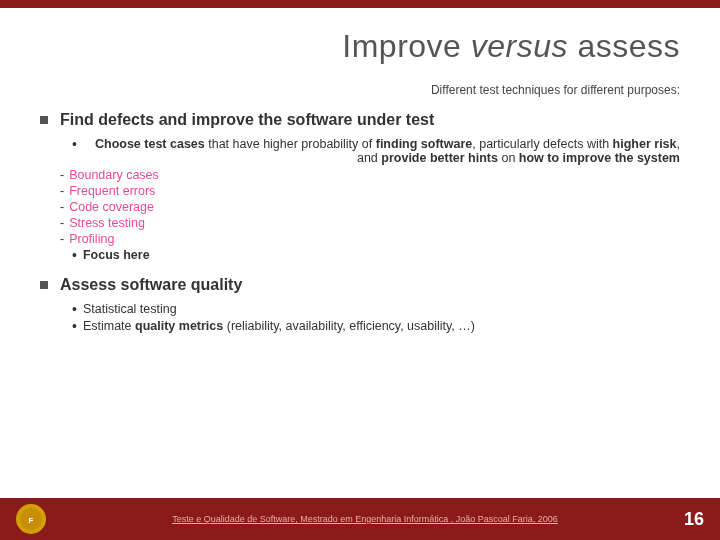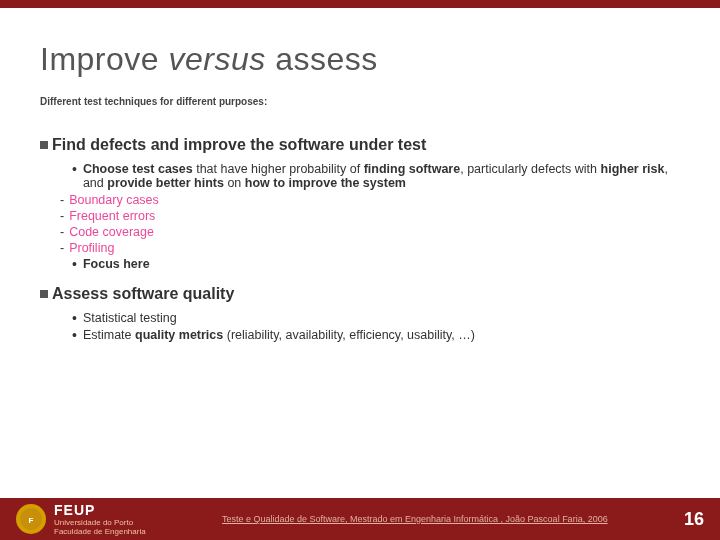--- a/index.html
+++ b/index.html
@@ -13,51 +13,52 @@
       position: relative;
     }
 
     .top-bar {
       width: 100%;
       height: 8px;
       background: #8b1a1a;
     }
 
     .main-content {
-      padding: 33px 40px 10px 40px;
+      padding: 20px 40px 10px 40px;
+      text-align: right;
     }
 
     .slide-title {
       font-size: 32px;
       font-weight: normal;
       color: #555555;
       margin-bottom: 18px;
       letter-spacing: 0.5px;
     }
 
     .slide-title em {
       font-style: italic;
       color: #555555;
     }
 
     .subtitle {
-      font-size: 10px;
+      font-size: 12px;
       color: #444444;
-      margin-bottom: 29px;
-      font-weight: bold;
+      margin-bottom: 14px;
+      font-weight: normal;
     }
 
     .section-header {
       font-size: 16px;
       color: #333333;
       font-weight: bold;
       margin-bottom: 8px;
       display: flex;
       align-items: flex-start;
-      gap: 4px;
+      gap: 12px;
     }
 
     .bullet-square {
       display: inline-block;
       width: 8px;
       height: 8px;
       background: #555555;
       margin-top: 5px;
       flex-shrink: 0;
     }
@@ -204,20 +205,23 @@
 
     <ul class="sub-list">
       <li>
         <span>Boundary cases</span>
       </li>
       <li>
         <span>Frequent errors</span>
       </li>
       <li>
         <span>Code coverage</span>
+      </li>
+      <li>
+        <span>Stress testing</span>
       </li>
       <li>
         <span>Profiling</span>
       </li>
     </ul>
 
     <ul class="bullet-list">
       <li>
         <span class="bold-text">Focus here</span>
       </li>
@@ -245,21 +249,16 @@
 </div>
 
 <div class="footer">
   <div class="footer-logo">
     <div class="feup-icon">
       <svg width="24" height="24" viewBox="0 0 24 24">
         <circle cx="12" cy="12" r="11" fill="#c8900a"></circle>
         <text x="12" y="16" text-anchor="middle" font-size="8" fill="white" font-weight="bold">F</text>
       </svg>
     </div>
-    <div class="feup-text">
-      <span class="feup-main">FEUP</span>
-      <span class="feup-sub">Universidade do Porto</span>
-      <span class="feup-sub">Faculdade de Engenharia</span>
-    </div>
   </div>
   <div class="footer-center">Teste e Qualidade de Software, Mestrado em Engenharia Informática , João Pascoal Faria, 2006</div>
   <div class="footer-page">16</div>
 </div>
 
 </body></html>

